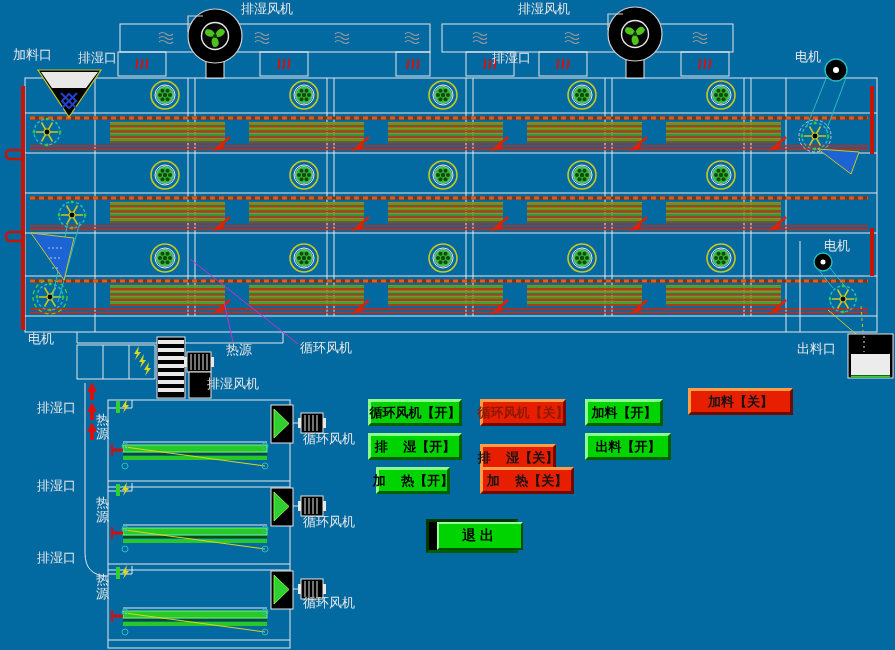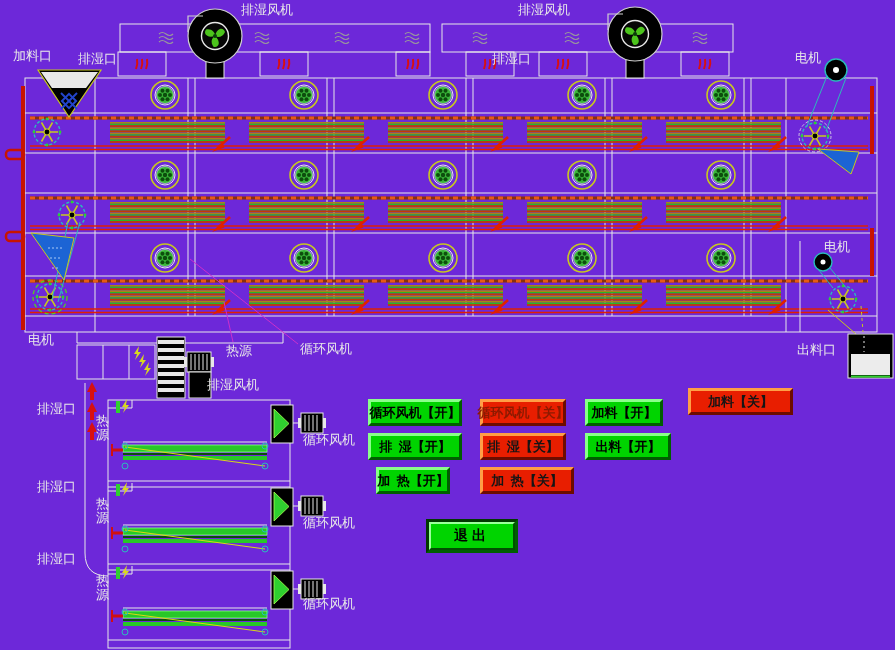--- a/index.html
+++ b/index.html
@@ -1,34 +1,34 @@
 <!DOCTYPE html>
 <html><head>
 <meta charset="utf-8">
 <style>
   html,body{margin:0;padding:0;background:#000;}
-  .stage{position:relative;width:895px;height:650px;background:#6d28d9;overflow:hidden;
-         font-family:Liberation Serif, serif;}
+  .stage{position:relative;width:895px;height:650px;background:#0369a1;overflow:hidden;
+         font-family:Liberation Mono, monospace;}
   svg{position:absolute;left:0;top:0;}
   .lbl{position:absolute;color:#e8e8e8;font-size:13px;line-height:14px;white-space:nowrap;}
   .vlbl{position:absolute;color:#e8e8e8;font-size:13px;line-height:14px;width:15px;
         word-break:break-all;white-space:normal;}
   .title{position:absolute;left:425px;top:361px;width:270px;text-align:center;color:#fff;
          font-size:20px;font-weight:bold;letter-spacing:5px;word-spacing:8px;white-space:nowrap;}
   .btn{position:absolute;height:27px;box-sizing:border-box;display:flex;align-items:center;
        justify-content:center;font-size:13px;font-weight:bold;cursor:pointer;white-space:pre;}
   .btn.on{background:#00d400;border:3px solid;border-color:#8aff8a #015e01 #015e01 #8aff8a;color:#000;}
   .btn.off{background:#e81e00;border:3px solid;border-color:#ff9e46 #6d0c00 #6d0c00 #ff9e46;color:#151515;}
   .btn.dim{color:#8c1a00;}
   .exit-outer{position:absolute;left:426px;top:519px;width:92px;height:34px;box-sizing:border-box;
               border:3px solid;border-color:#013801 #025e02 #025e02 #013801;background:#000;cursor:pointer;}
   .exit-inner{width:100%;height:100%;box-sizing:border-box;border:2px solid;
               border-color:#9cff9c #015001 #015001 #9cff9c;background:#00d400;color:#000;
               display:flex;align-items:center;justify-content:center;font-size:14px;font-weight:bold;
-              letter-spacing:4px;}
+              letter-spacing:4px;margin-left:8px;}
 </style>
 </head>
 <body>
 
 <div class="stage">
 
 <svg width="895" height="650" viewBox="0 0 895 650">
   <defs>
 
     <g id="cfan">
@@ -369,21 +369,21 @@
 <div class="lbl" style="left:303px;top:433px">循环风机</div>
 <div class="lbl" style="left:303px;top:516px">循环风机</div>
 <div class="lbl" style="left:303px;top:597px">循环风机</div>
 
 
 <div class="btn on" style="left:368px;top:399px;width:94px">循环风机【开】</div>
 <div class="btn off dim" style="left:480px;top:399px;width:86px">循环风机【关】</div>
 <div class="btn on" style="left:585px;top:399px;width:78px">加料【开】</div>
 <div class="btn off" style="left:688px;top:388px;width:105px">加料【关】</div>
 <div class="btn on" style="left:368px;top:433px;width:94px">排  湿【开】</div>
-<div class="btn off" style="left:480px;top:433px;width:86px">排  湿【关】</div>
+<div class="btn off" style="left:480px;top:444px;width:76px">排  湿【关】</div>
 <div class="btn on" style="left:585px;top:433px;width:86px">出料【开】</div>
 <div class="btn on" style="left:376px;top:467px;width:74px">加  热【开】</div>
 <div class="btn off" style="left:480px;top:467px;width:94px">加  热【关】</div>
 
 <div class="exit-outer">
   <div class="exit-inner">退出</div>
 </div>
 
 </div>
 

